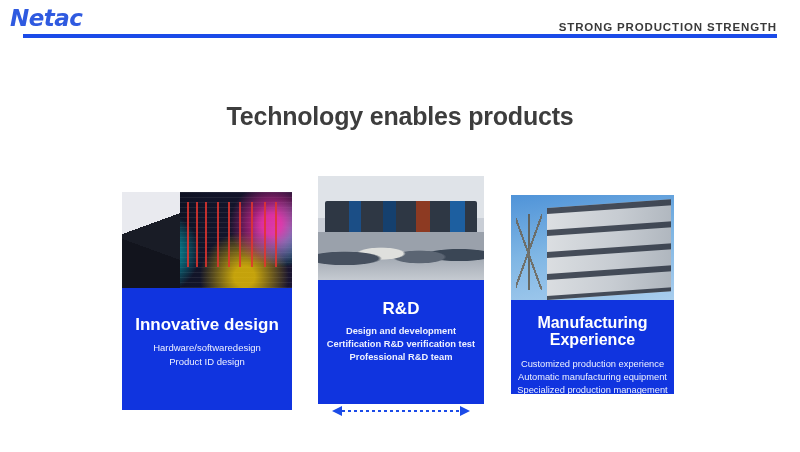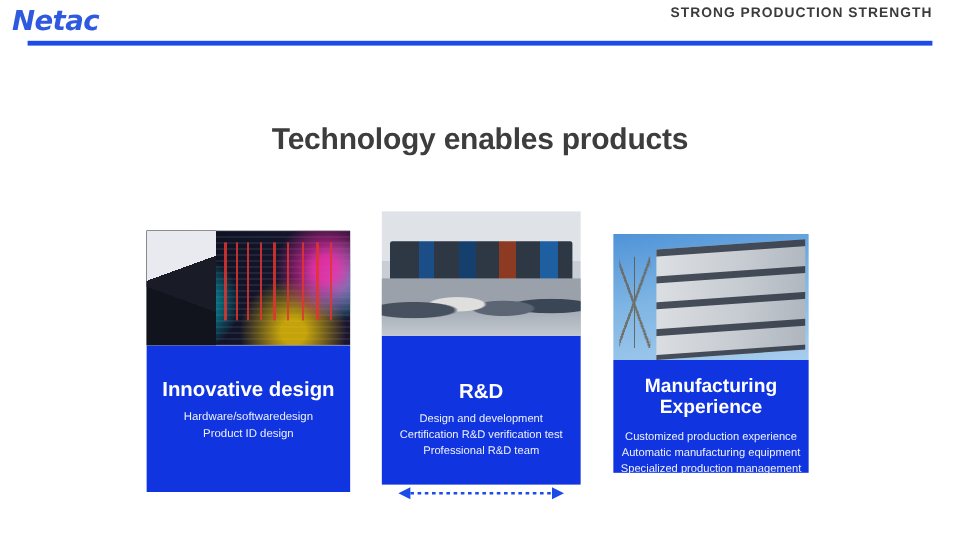--- a/index.html
+++ b/index.html
@@ -32,21 +32,21 @@
     font-weight: 700;
     font-style: italic;
     letter-spacing: -0.5px;
     color: #2f5ae0;
     line-height: 26px;
     white-space: nowrap;
   }
   #header-tagline {
     position: absolute;
     right: 23px;
-    top: 5px;
+    top: 21px;
     font-size: 11.5px;
     font-weight: 700;
     letter-spacing: 0.85px;
     color: #3a3a3a;
     white-space: nowrap;
   }
   #header-rule {
     position: absolute;
     left: 23px;
     top: 34px;
@@ -106,22 +106,22 @@
   #card-innovative-design { left: 122px; top: 192px; width: 170px; height: 227px; }
   #card-innovative-design .card-photo { height: 96px; }
   #card-innovative-design .card-body  { top: 96px; height: 122px; }
   #card-innovative-design .card-heading { font-size: 17px; padding-top: 28px; }
   #card-innovative-design .card-bullet  { font-size: 9.5px; }
 
   
   #card-rd { left: 318px; top: 176px; width: 166px; height: 228px; }
   #card-rd .card-photo { height: 104px; }
   #card-rd .card-body  { top: 104px; height: 124px; }
-  #card-rd .card-heading { font-size: 17px; padding-top: 38px; }
-  #card-rd .card-bullet  { font-size: 9.3px; }
+  #card-rd .card-heading { font-size: 17px; padding-top: 20px; }
+  #card-rd .card-bullet  { font-size: 9.3px; font-weight: bold; }
 
   
   #card-manufacturing-experience { left: 511px; top: 195px; width: 163px; height: 219px; }
   #card-manufacturing-experience .card-photo { height: 105px; }
   #card-manufacturing-experience .card-body  { top: 105px; height: 94px; }
   #card-manufacturing-experience .card-heading { font-size: 16px; padding-top: 15px; }
   #card-manufacturing-experience .card-bullet  { font-size: 9.3px; }
   #card-manufacturing-experience .card-bullets { margin-top: 9px; }
 
   

